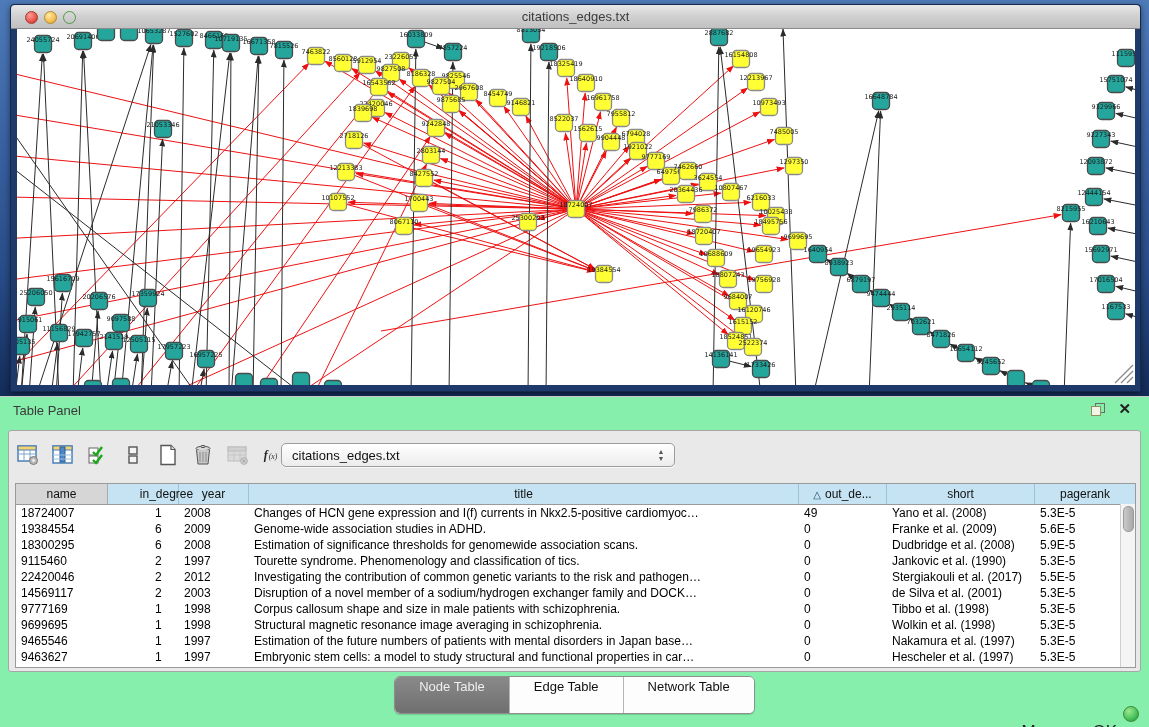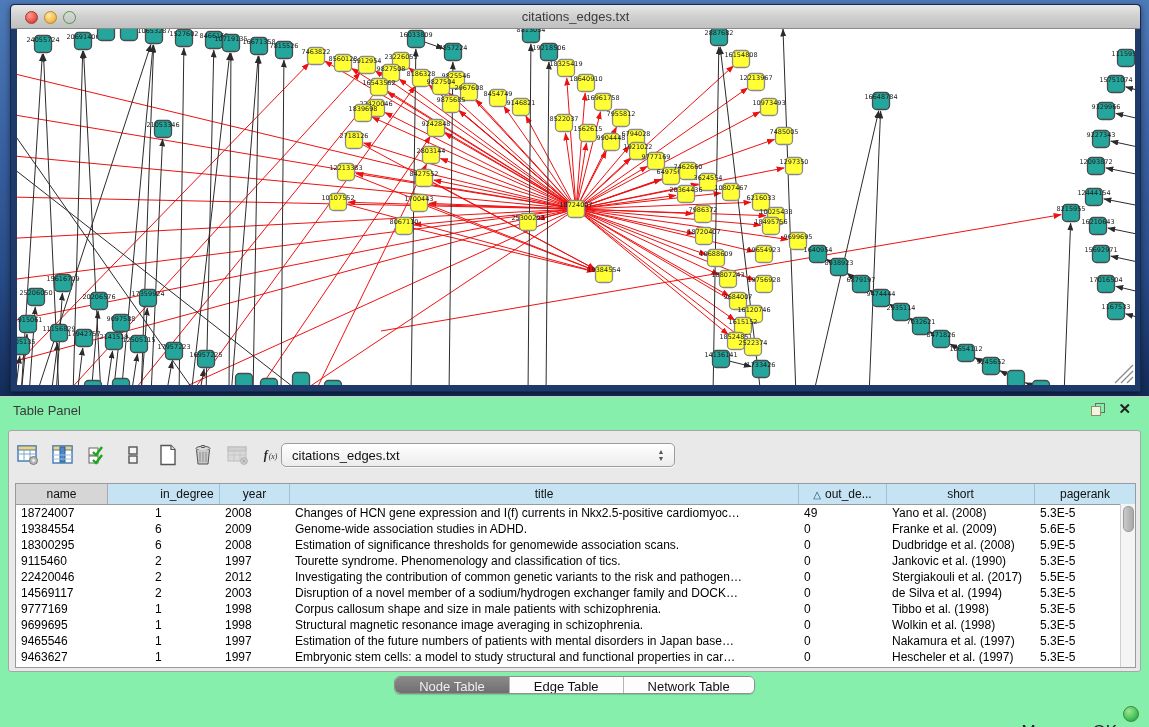--- a/index.html
+++ b/index.html
@@ -38,33 +38,33 @@
   .combo .steppers span{font-size:7px;line-height:6px;color:#555;}
   
   .dtable{position:absolute;left:6px;top:52px;width:1119px;height:183px;background:#fff;border:1px solid #9a9a9a;display:flex;flex-direction:column;}
   .thead{display:flex;height:20px;background:#c5e3f2;border-bottom:1px solid #9a9a9a;flex:none;}
   .th{font-size:12px;color:#111;display:flex;align-items:center;justify-content:center;border-right:1px solid #9fc3d6;box-sizing:border-box;}
   .th.sel{background:#d6d6d6;border-right:1px solid #aaa;}
   .tbody{flex:1;position:relative;overflow:hidden;}
   .trow{display:flex;height:16px;line-height:16px;}
   .td{font-size:12px;color:#000;white-space:nowrap;overflow:hidden;box-sizing:border-box;padding-left:5px;}
   .c0{width:92px;flex:none;}
-  .c1{width:112px;flex:none;padding-left:47px;}
+  .c1{width:71px;flex:none;padding-left:47px;}
   .c2{width:70px;flex:none;}
   .c3{flex:1;min-width:0;}
   .c4{width:88px;flex:none;}
   .c5{width:148px;flex:none;}
   .c6{width:100px;flex:none;border-right:none;}
   .sortglyph{font-size:10px;margin-right:4px;color:#104a66;}
   .vscroll{position:absolute;right:0;top:20px;bottom:0;width:14px;background:#f4f4f4;border-left:1px solid #cfcfcf;}
   .vthumb{position:absolute;left:2px;top:2px;width:9px;height:24px;border-radius:5px;background:linear-gradient(90deg,#c9c9c9,#a8a8a8);border:1px solid #9a9a9a;}
   
   .tabbar{position:absolute;left:0;top:279px;width:100%;display:flex;justify-content:center;}
   .tabgroup{display:inline-flex;border:1px solid #8f8f8f;border-radius:6px;overflow:hidden;background:#fff;box-shadow:0 1px 1px rgba(0,0,0,.15);}
-  .tab{height:16px;line-height:20px;padding:0 24px;font-size:13px;color:#111;background:#fdfdfd;border-right:1px solid #b5b5b5;cursor:pointer;}
+  .tab{height:36px;line-height:20px;padding:0 24px;font-size:13px;color:#111;background:#fdfdfd;border-right:1px solid #b5b5b5;cursor:pointer;}
   .tab:last-child{border-right:none;}
   .tab.active{background:linear-gradient(180deg,#8a8a8a,#6f6f6f);color:#efefef;}
   
   .statusbar{position:absolute;left:0;bottom:4px;width:100%;height:18px;}
   .mem{position:absolute;right:32px;top:16px;font-size:17px;color:#222;}
   .memdot{position:absolute;right:10px;top:0;width:14px;height:14px;border-radius:50%;
     background:radial-gradient(circle at 35% 30%,#9fe88f,#44c05a 60%,#2c9440);border:1px solid #3d8a39;}
   
   .ic{width:22px;height:22px;display:block;}
 </style>
@@ -875,21 +875,21 @@
             <div class="td c4">0</div>
             <div class="td c5">Stergiakouli et al. (2017)</div>
             <div class="td c6">5.5E-5</div>
           </div>
           <div class="trow">
             <div class="td c0">14569117</div>
             <div class="td c1">2</div>
             <div class="td c2">2003</div>
             <div class="td c3">Disruption of a novel member of a sodium/hydrogen exchanger family and DOCK…</div>
             <div class="td c4">0</div>
-            <div class="td c5">de Silva et al. (1994)</div>
+            <div class="td c5">de Silva et al. (2001)</div>
             <div class="td c6">5.3E-5</div>
           </div>
           <div class="trow">
             <div class="td c0">9777169</div>
             <div class="td c1">1</div>
             <div class="td c2">1998</div>
             <div class="td c3">Corpus callosum shape and size in male patients with schizophrenia.</div>
             <div class="td c4">0</div>
             <div class="td c5">Tibbo et al. (1998)</div>
             <div class="td c6">5.3E-5</div>

